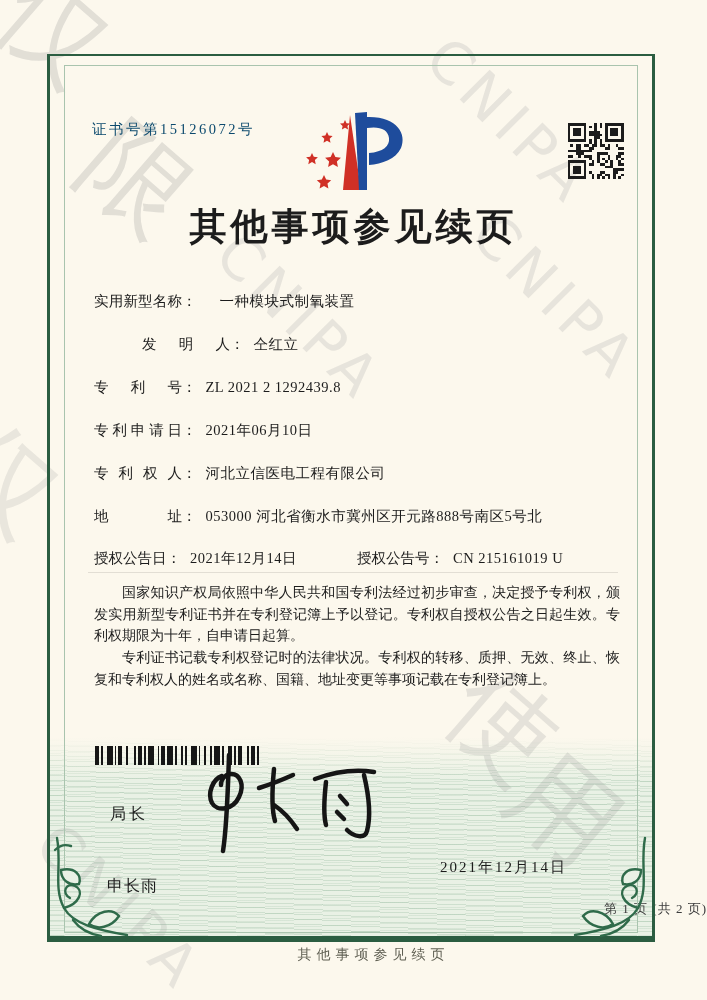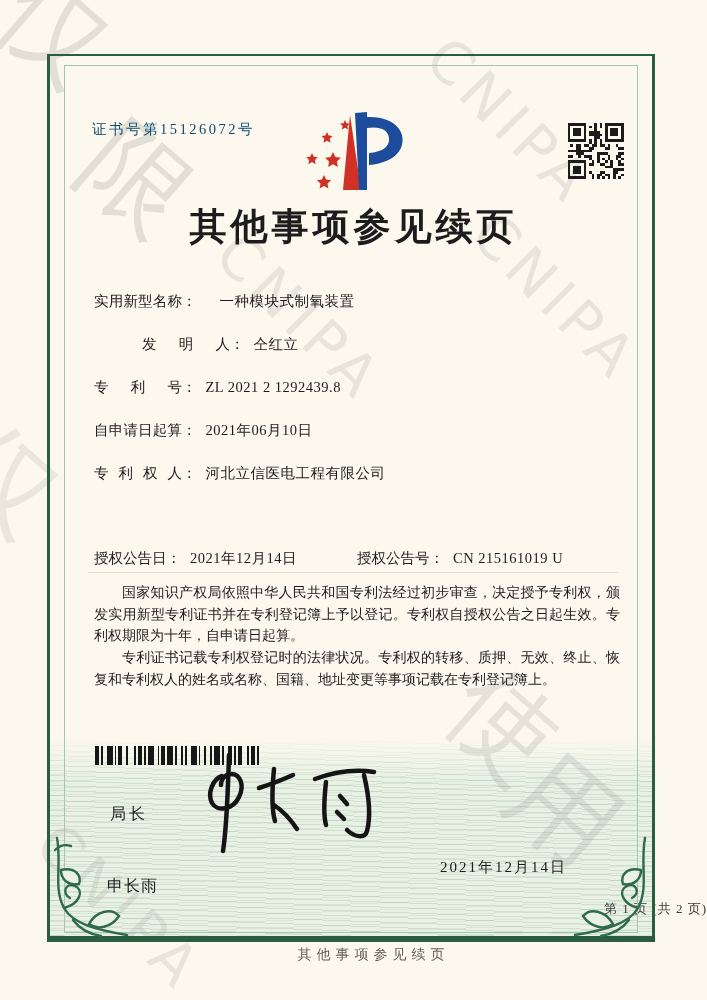--- a/index.html
+++ b/index.html
@@ -144,24 +144,27 @@
   <div class="frow r1">
     <span class="flabel">实用新型名称</span><span>：</span><span class="fvalue wide">一种模块式制氧装置</span>
   </div>
   <div class="frow r2">
     <span class="flabel">发明人</span><span>：</span><span class="fvalue">仝红立</span>
   </div>
   <div class="frow r3">
     <span class="flabel">专利号</span><span>：</span><span class="fvalue">ZL 2021 2 1292439.8</span>
   </div>
   <div class="frow r4">
-    <span class="flabel">自申请日起算</span><span>：</span><span class="fvalue">2021年06月10日</span>
+    <span class="flabel">专利申请日</span><span>：</span><span class="fvalue">2021年06月10日</span>
   </div>
   <div class="frow r5">
     <span class="flabel">专利权人</span><span>：</span><span class="fvalue">河北立信医电工程有限公司</span>
+  </div>
+  <div class="frow r6">
+    <span class="flabel">地址</span><span>：</span><span class="fvalue">053000 河北省衡水市冀州区开元路888号南区5号北</span>
   </div>
   <div class="frow r7">
     <span>授权公告日</span><span>：</span><span class="fvalue">2021年12月14日</span>
     <span class="grant-right">
       <span>授权公告号</span><span>：</span><span class="fvalue">CN 215161019 U</span>
     </span>
   </div>
 
   <div class="hairline"></div>
 

